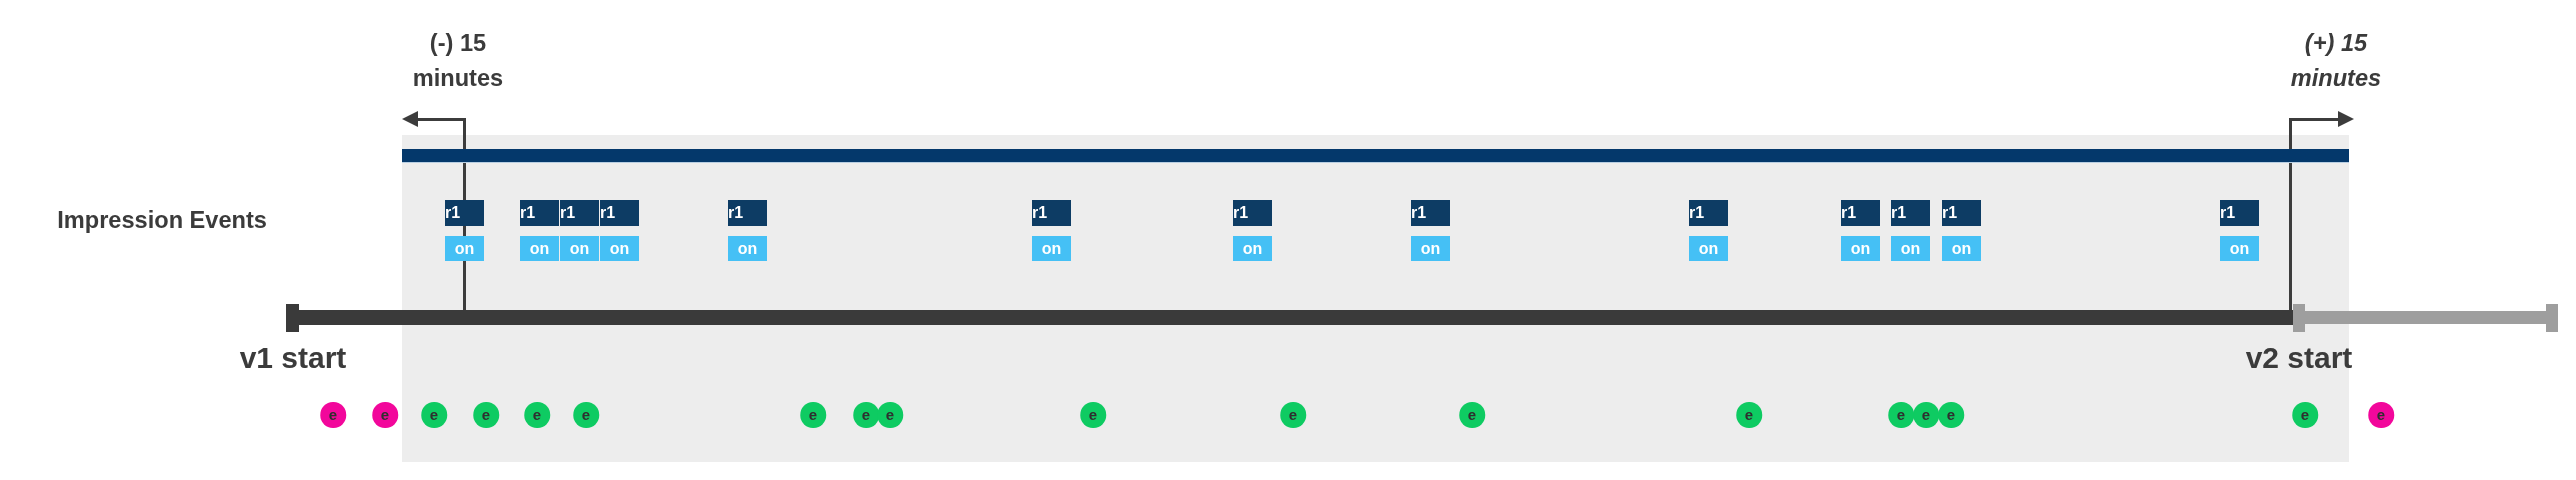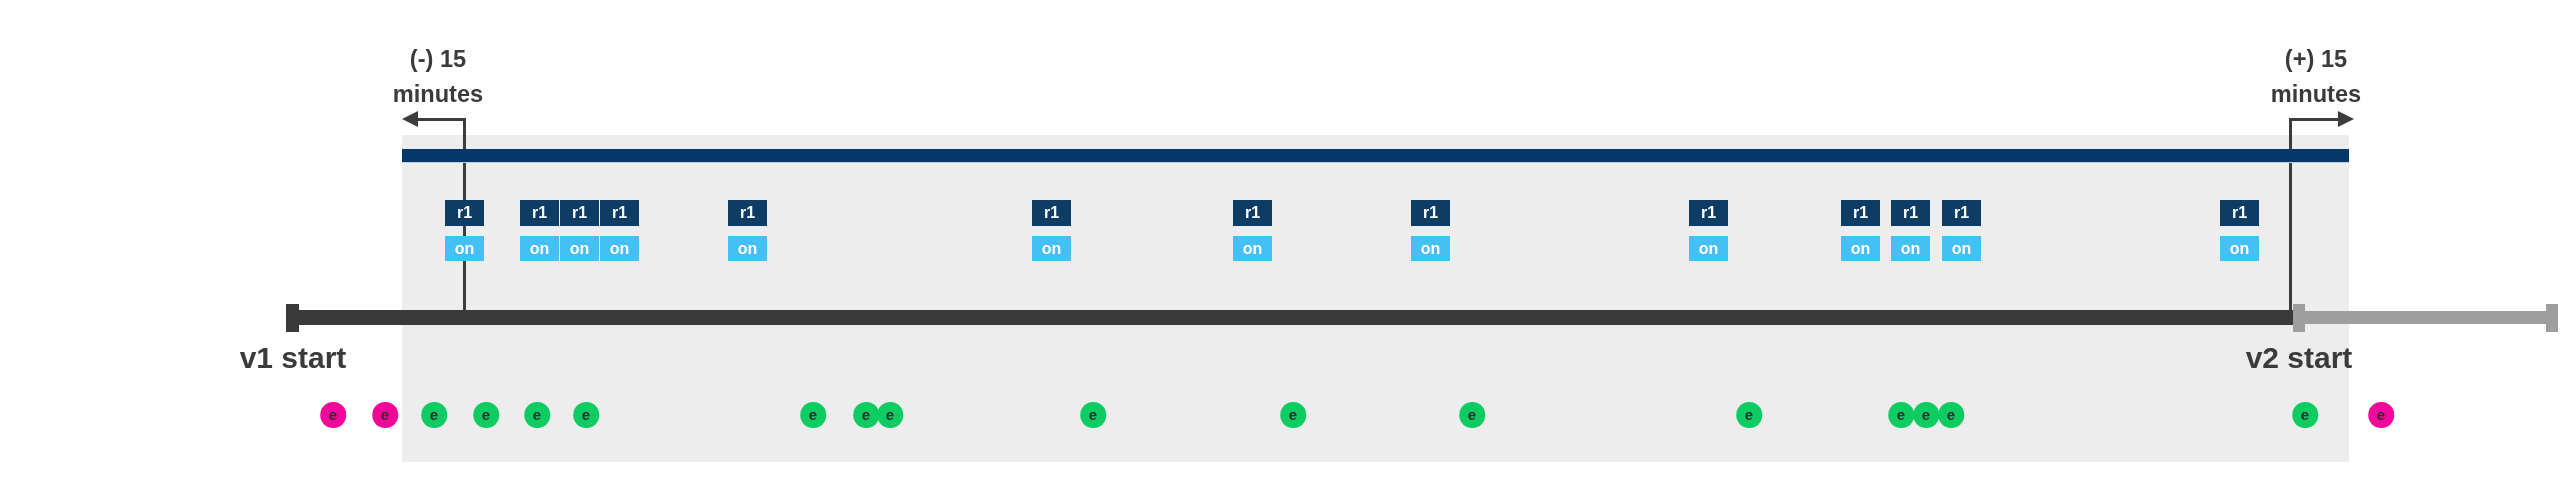--- a/index.html
+++ b/index.html
@@ -9,58 +9,59 @@
   }
   
   .panel{position:absolute;left:402px;top:135px;width:1947px;height:327px;background:#ededed;z-index:0;}
   
   .navy-bar{position:absolute;left:402px;top:149px;width:1947px;height:13.2px;background:#04386b;border-bottom:1.9px solid #b9cfe2;z-index:2;}
   
   .row-label{position:absolute;left:0;width:267px;text-align:right;font-size:23.6px;font-weight:700;color:#3b3b3b;z-index:3;}
   #lbl-imp{top:207px;}
   #lbl-ext{top:413px;}
   
-  .annotation{position:absolute;top:42px;text-align:center;font-size:23.6px;line-height:35px;font-weight:700;color:#3b3b3b;transform:translateX(-50%);z-index:3;}
+  .annotation{position:absolute;top:26px;text-align:center;font-size:23.6px;line-height:35px;font-weight:700;color:#3b3b3b;transform:translateX(-50%);z-index:3;margin-left:20px;}
   #ann-left{left:438px;}
-  #ann-right{left:2316px;}
+  #ann-right{left:2316px;font-style:italic;}
   .hline{position:absolute;height:2.8px;background:#3c3c3c;z-index:3;}
   #harrow-left{left:407px;top:118px;width:57px;}
   #harrow-right{left:2291px;top:118px;width:49px;}
   .vmarker{position:absolute;width:2.8px;background:#3c3c3c;z-index:1;}
   #vline-left{left:463px;top:118px;height:192px;}
   #vline-right{left:2289px;top:118px;height:192px;}
   .ahead{position:absolute;width:0;height:0;z-index:3;}
   #ahead-left{left:402px;top:111px;border-top:8.5px solid transparent;border-bottom:8.5px solid transparent;border-right:16px solid #3c3c3c;}
   #ahead-right{left:2338px;top:111px;border-top:8.5px solid transparent;border-bottom:8.5px solid transparent;border-left:16px solid #3c3c3c;}
   
   .bar-dark{position:absolute;left:289px;top:310px;width:2005px;height:15px;background:#3a3a3a;z-index:2;}
   .cap-dark{position:absolute;left:286px;top:304px;width:13.2px;height:28px;background:#3a3a3a;z-index:2;}
   .cap-gray-a{position:absolute;left:2293px;top:304px;width:12.3px;height:28px;background:#9e9e9e;z-index:3;}
   .bar-gray{position:absolute;left:2299px;top:311px;width:249px;height:13.2px;background:#9e9e9e;z-index:2;}
   .cap-gray-b{position:absolute;left:2546px;top:304px;width:12.3px;height:28px;background:#9e9e9e;z-index:2;}
   .tl-label{position:absolute;top:341px;transform:translateX(-50%);font-size:30px;font-weight:700;color:#3b3b3b;z-index:3;}
   #lbl-v1{left:293px;}
   #lbl-v2{left:2299px;}
   
   .imp-block{position:absolute;top:200px;width:39px;z-index:2;}
-  .imp-tag{height:25.5px;line-height:25.5px;background:#0d3c64;color:#ffffff;font-size:16px;font-weight:700;text-align:center;}
+  .imp-tag{height:25.5px;line-height:25.5px;background:#0d3c64;color:#ffffff;font-size:16px;font-weight:700;}
   .imp-status{margin-top:10.4px;height:25.5px;line-height:25.5px;background:#45c0f5;color:#ffffff;font-size:16px;font-weight:700;text-align:center;}
   
   .ext-dot{position:absolute;top:402px;width:25.5px;height:26.4px;border-radius:50%;line-height:26.4px;text-align:center;font-size:15px;font-weight:700;color:#2f2f2f;transform:translateX(-50%);z-index:2;}
   .ext-green{background:#0ecb62;}
   .ext-pink{background:#f2079b;}
 </style>
 </head>
 <body>
 
 <div id="canvas">
 
   <div class="panel"></div>
   <div class="navy-bar"></div>
 
+  <div class="row-label" id="lbl-imp">Impression Events</div>
 
   <div class="annotation" id="ann-left">
     <div>(-) 15</div>
     <div>minutes</div>
   </div>
   <div class="annotation" id="ann-right">
     <div>(+) 15</div>
     <div>minutes</div>
   </div>
 

